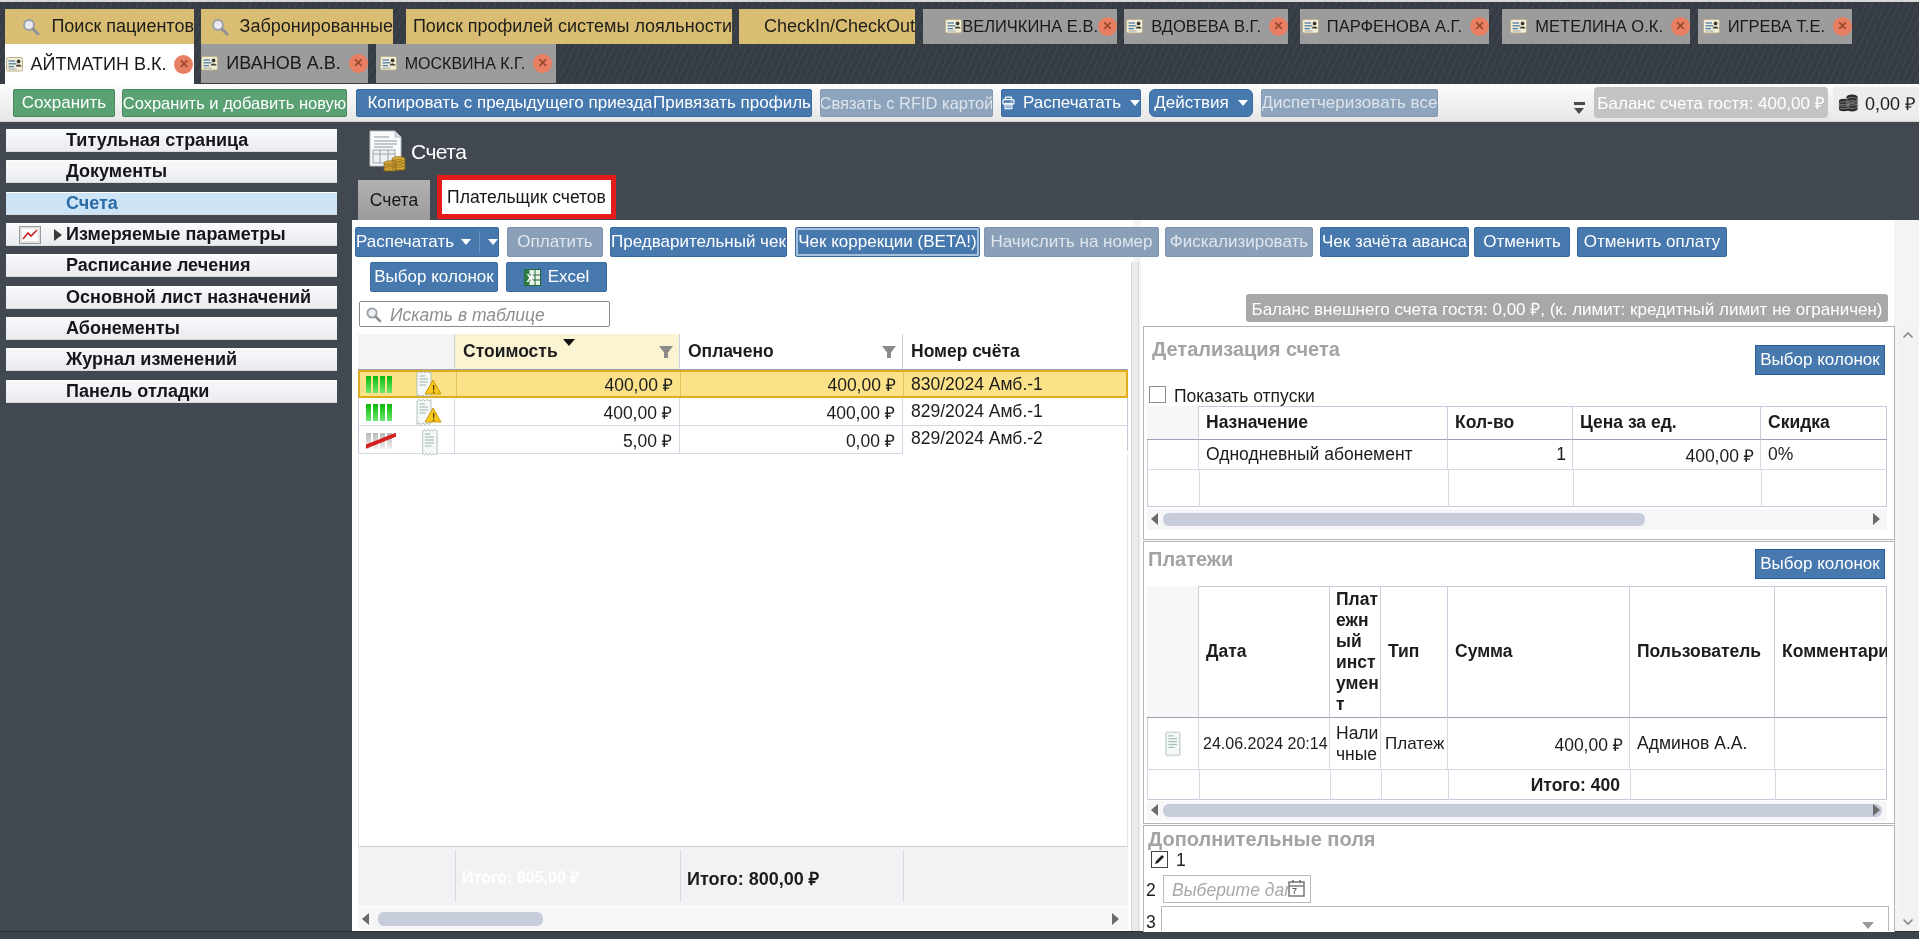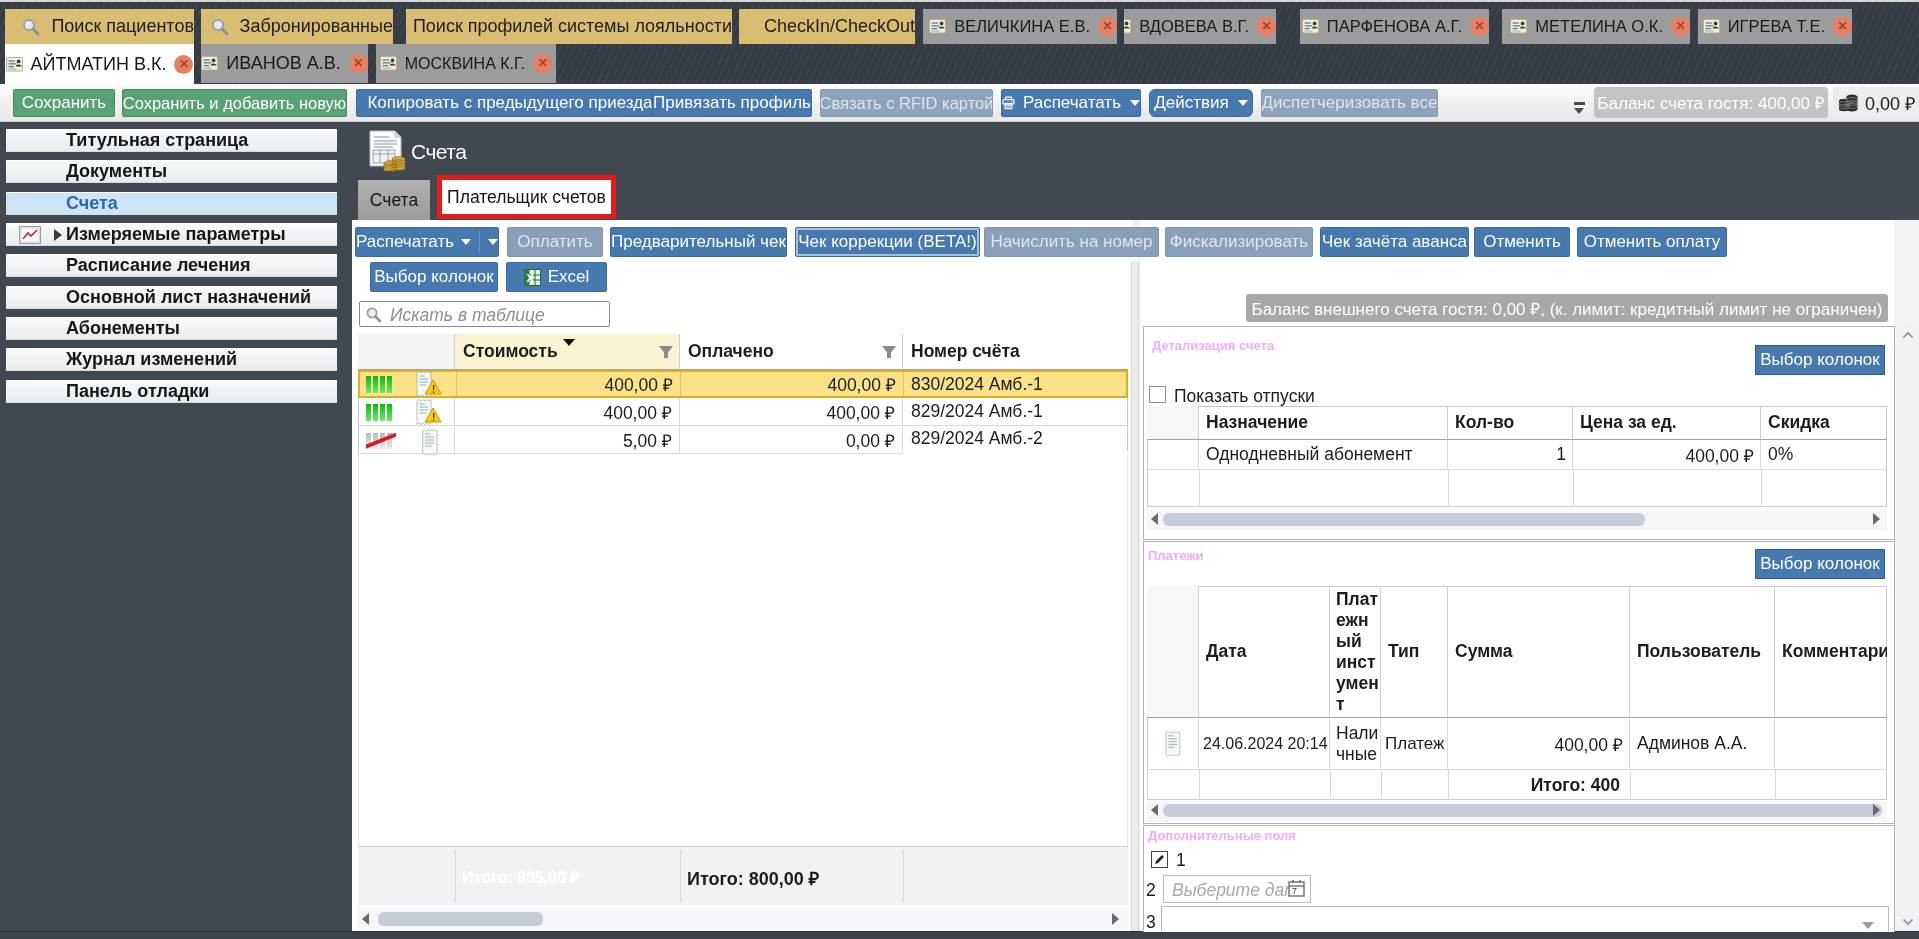--- a/index.html
+++ b/index.html
@@ -32,21 +32,21 @@
 #content{position:absolute;left:352px;top:220px;width:1567px;height:711px;background:#f4f4f4;}
 #leftwhite{position:absolute;left:352px;top:220px;width:781px;height:711px;background:#fff;}
 #rightwhite{position:absolute;left:1141px;top:220px;width:753px;height:711px;background:#fff;}
 .cbtn{position:absolute;height:30px;box-sizing:border-box;display:flex;align-items:center;justify-content:center;font-size:17px;white-space:nowrap;overflow:hidden;color:#fff;border-radius:2px;white-space:nowrap;background:#4779af;border:1px solid #3a6aa2;}
 .cdis{background:#8aa0b8;border:1px solid #7f95ad;color:#dfe6ee;}
 .cell{position:absolute;box-sizing:border-box;font-size:17.5px;color:#1c1c1c;display:flex;align-items:center;overflow:hidden;}
 .hdr{font-weight:bold;}
 .funnel{width:16px;height:16px;}
 
 .panel{position:absolute;left:1143px;width:750px;background:#fff;border:1px solid #b5b5b5;}
-.ptitle{position:absolute;font-size:13px;font-weight:bold;color:#f0abfc;white-space:nowrap;}
+.ptitle{position:absolute;font-size:20px;font-weight:bold;color:#a3a3a3;white-space:nowrap;}
 .sbtn{position:absolute;height:30px;width:130px;box-sizing:border-box;display:flex;align-items:center;justify-content:center;font-size:17px;white-space:nowrap;overflow:hidden;color:#fff;background:#4779af;border:1px solid #2d5d95;}
 .scrt{position:absolute;background:#f6f6f8;}
 .sth{position:absolute;background:#c6ccda;border-radius:6px;}
 .arr{position:absolute;width:0;height:0;}
 .al{border-top:6px solid transparent;border-bottom:6px solid transparent;border-right:7px solid #6a6a6a;}
 .ar{border-top:6px solid transparent;border-bottom:6px solid transparent;border-left:7px solid #6a6a6a;}
 </style></head>
 <body>
 <div id="stripes"></div>
 <svg width="0" height="0" style="position:absolute">
@@ -76,24 +76,24 @@
       <line x1="12" y1="12" x2="17" y2="17" stroke="#8c9298" stroke-width="3" stroke-linecap="round"></line>
     </svg>
  Забронированные</div>
 <div class="t1 gold" style="left:406px;width:326px;">Поиск профилей системы лояльности</div>
 <div class="t1 gold" style="left:739px;width:176px;">CheckIn/CheckOut</div>
 
 <div class="t1 gtab pt" style="left:923px;width:194px;">
  <svg width="17" height="15" style="flex:0 0 auto">
       <use href="#card"></use>
     </svg>
- <span style="margin:0 8px;">ВЕЛИЧКИНА Е.В.</span>
-    <div class="xc"></div>
-  </div>
-<div class="t1 gtab pt" style="left:1124px;width:152px;">
+ <span style="margin:0 0;">ВЕЛИЧКИНА Е.В.</span>
+    <div class="xc"></div>
+  </div>
+<div class="t1 gtab pt" style="left:1124px;width:164px;">
  <svg width="17" height="15" style="flex:0 0 auto">
       <use href="#card"></use>
     </svg>
  <span style="margin:0 8px;">ВДОВЕВА В.Г.</span>
     <div class="xc"></div>
   </div>
 <div class="t1 gtab pt" style="left:1300px;width:189px;">
  <svg width="17" height="15" style="flex:0 0 auto">
       <use href="#card"></use>
     </svg>

